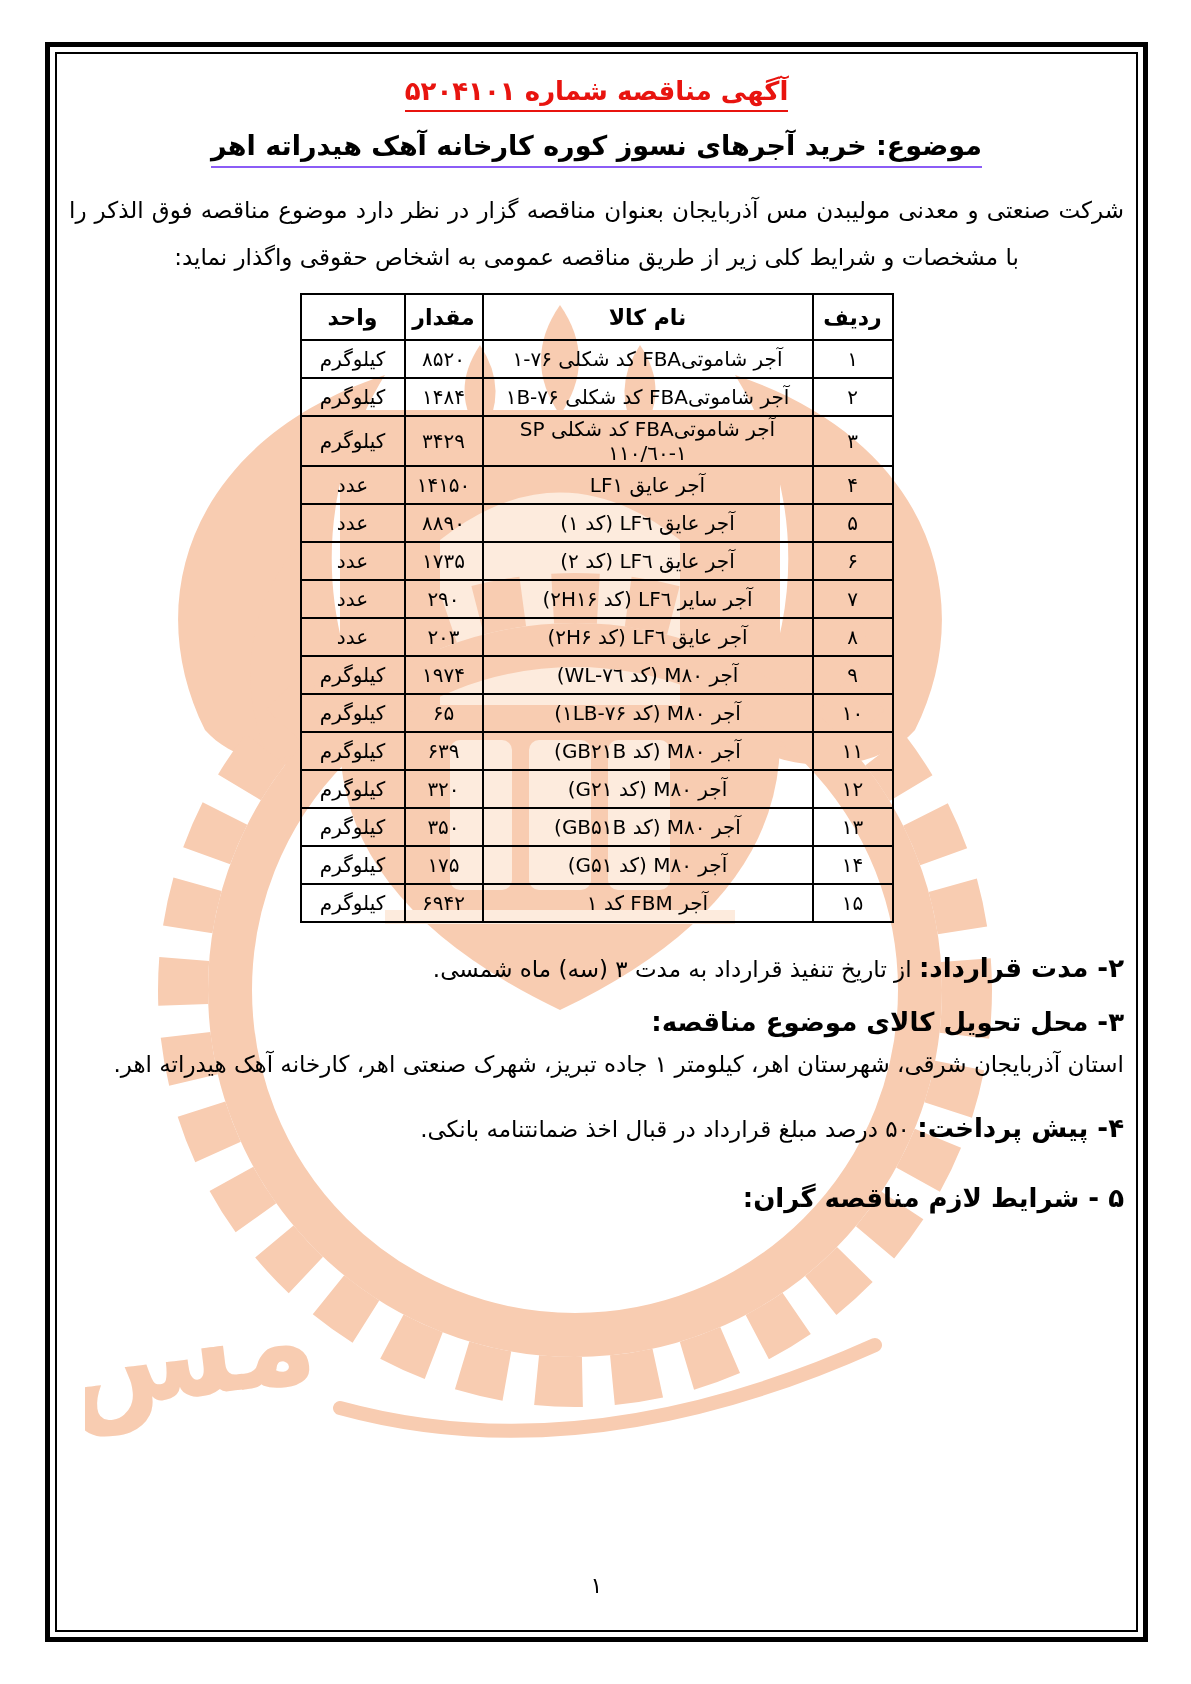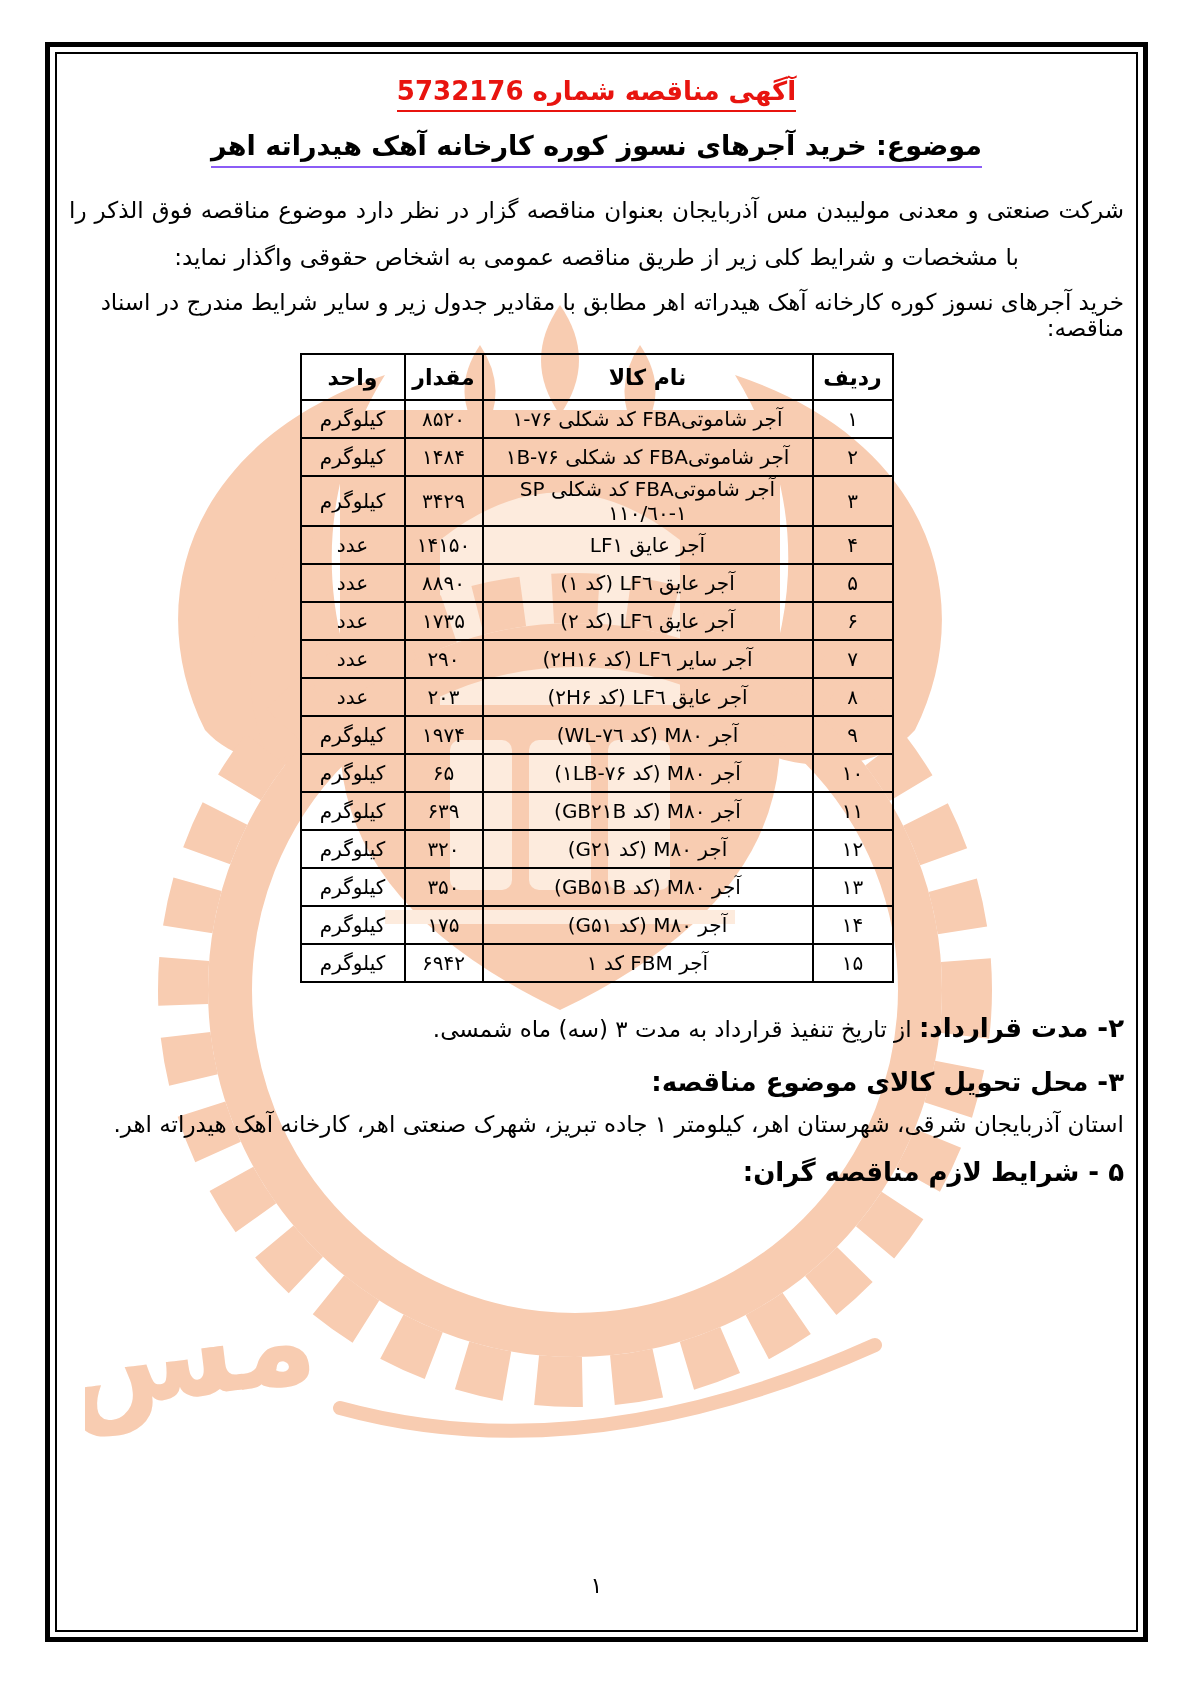--- a/index.html
+++ b/index.html
@@ -24,21 +24,21 @@
   th,td{border:2px solid #000;text-align:center;vertical-align:middle;
        font-size:20px;padding:0 6px;}
   th{font-weight:bold;height:44px;font-size:22px;}
   td{height:36px;}
   col.c-row{width:80px;} col.c-name{width:330px;} col.c-qty{width:78px;} col.c-unit{width:104px;}
   .secline{margin-top:30px;font-size:23px;}
   .seclabel{font-size:26px;font-weight:bold;}
   .h3{margin-top:24px;font-size:26px;font-weight:bold;}
   .p3{margin:14px 0 0;font-size:23px;}
   .sec4{margin-top:36px;}
-  .h5{margin-top:20px;font-size:26px;font-weight:bold;}
+  .h5{margin-top:40px;font-size:26px;font-weight:bold;}
   .item{margin:16px 0 0;font-size:23px;line-height:48px;}
   .item.just{text-align:justify;}
   .pagenum{position:absolute;bottom:30px;left:0;right:0;text-align:center;font-size:22px;}
   .wm-txt{font-family:"DejaVu Sans",sans-serif;font-weight:bold;}
 </style>
 </head>
 <body>
 
 <div class="border-outer"></div>
 <div class="border-inner"></div>
@@ -71,30 +71,29 @@
   <text class="wm-txt" font-size="92" fill="#f8ccb1">
     <textPath href="#wmarc" startOffset="4%">شرکت صنعتی و معدنی مولیبدن</textPath>
   </text>
   <text class="wm-txt" x="235" y="1090" font-size="125" fill="#f8ccb1" transform="rotate(-7 235 1090)">مس آذربایجان</text>
   <path d="M255 1118 Q 500 1185 790 1055" fill="none" stroke="#f8ccb1" stroke-width="14" stroke-linecap="round"></path>
 </svg>
 
 <div class="content">
 
   <div class="title">
-    <span>آگهی مناقصه شماره 5732176</span>
+    <span>آگهی مناقصه شماره ۵۲۰۴۱۰۱</span>
   </div>
 
   <div class="subject">
     <span>موضوع: خرید آجرهای نسوز کوره کارخانه آهک هیدراته اهر</span>
   </div>
 
   <p class="intro">شرکت صنعتی و معدنی مولیبدن مس آذربایجان بعنوان مناقصه گزار در نظر دارد موضوع مناقصه فوق الذکر را با مشخصات و شرایط کلی زیر از طریق مناقصه عمومی به اشخاص حقوقی واگذار نماید:</p>
 
-  <p class="lead">خرید آجرهای نسوز کوره کارخانه آهک هیدراته اهر مطابق با مقادیر جدول زیر و سایر شرایط مندرج در اسناد مناقصه:</p>
 
   <table>
     <colgroup>
       <col class="c-row">
         <col class="c-name">
         <col class="c-qty">
         <col class="c-unit">
     </colgroup>
     <thead>
       <tr>
@@ -199,19 +198,23 @@
   </table>
 
   <div class="secline">
     <span class="seclabel">۲- مدت قرارداد:</span>
     <span>از تاریخ تنفیذ قرارداد به مدت ۳ (سه) ماه شمسی.</span>
   </div>
 
   <div class="h3">۳- محل تحویل کالای موضوع مناقصه:</div>
   <p class="p3">استان آذربایجان شرقی، شهرستان اهر، کیلومتر ۱ جاده تبریز، شهرک صنعتی اهر، کارخانه آهک هیدراته اهر.</p>
 
+  <div class="secline sec4">
+    <span class="seclabel">۴- پیش پرداخت:</span>
+    <span>۵۰ درصد مبلغ قرارداد در قبال اخذ ضمانتنامه بانکی.</span>
+  </div>
 
   <div class="h5">۵ - شرایط لازم مناقصه گران:</div>
   <div>
     </div>
 
   <div class="pagenum">۱</div>
 </div>
 
 </body></html>

